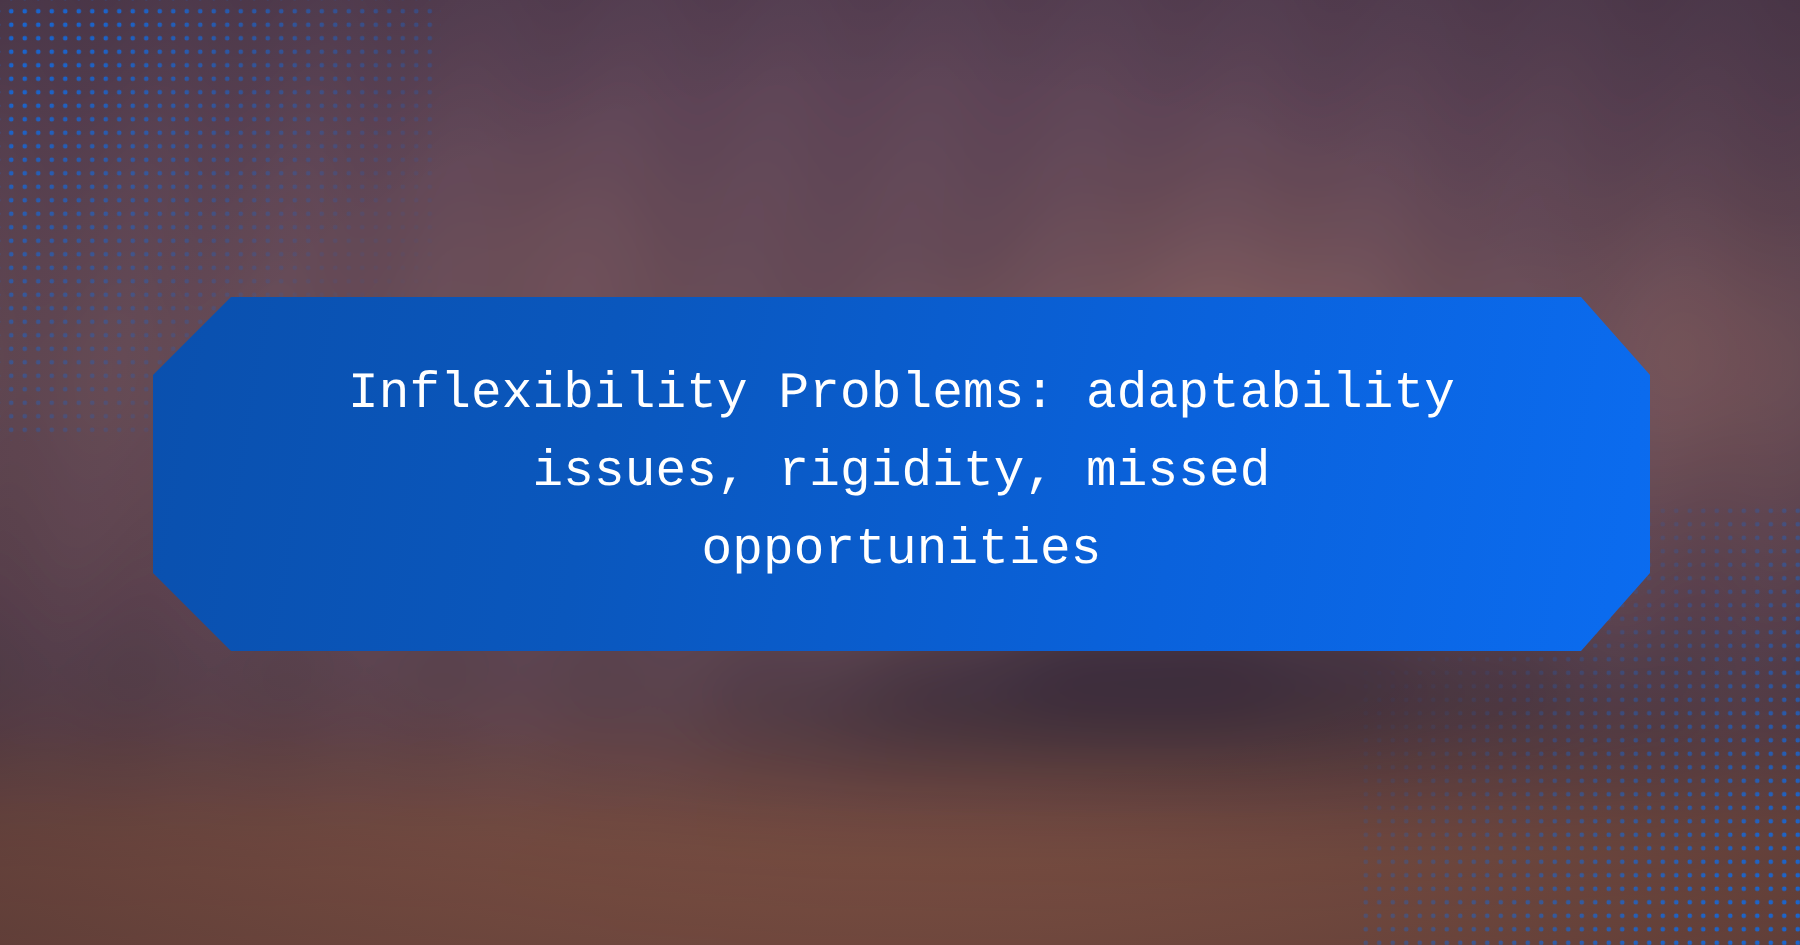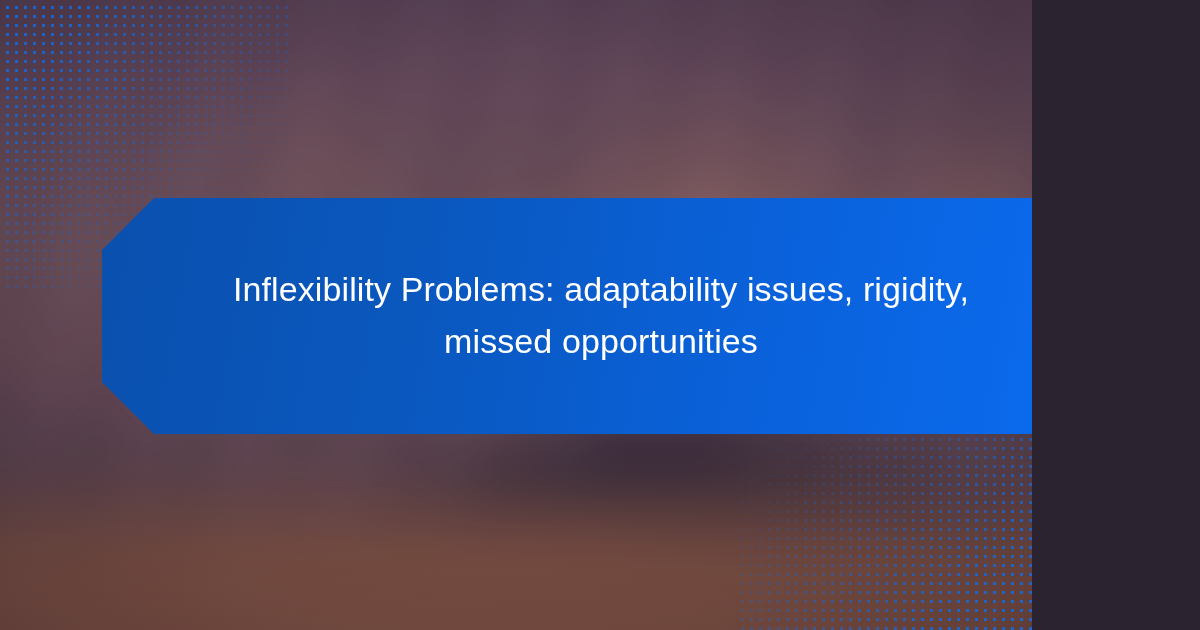--- a/index.html
+++ b/index.html
@@ -3,24 +3,24 @@
 <meta charset="utf-8">
 <title>Social Card</title>
 <style>
   html, body {
     margin: 0;
     padding: 0;
     background: #2b2430;
   }
   #card {
     position: relative;
-    width: 1032px;
+    width: 1200px;
     height: 630px;
     overflow: hidden;
-    font-family: Liberation Sans, sans-serif;
+    font-family: Liberation Mono, monospace;
   }
 
   
   .bg-layer {
     position: absolute;
     inset: 0;
     overflow: hidden;
   }
   .bg-base {
     position: absolute;

